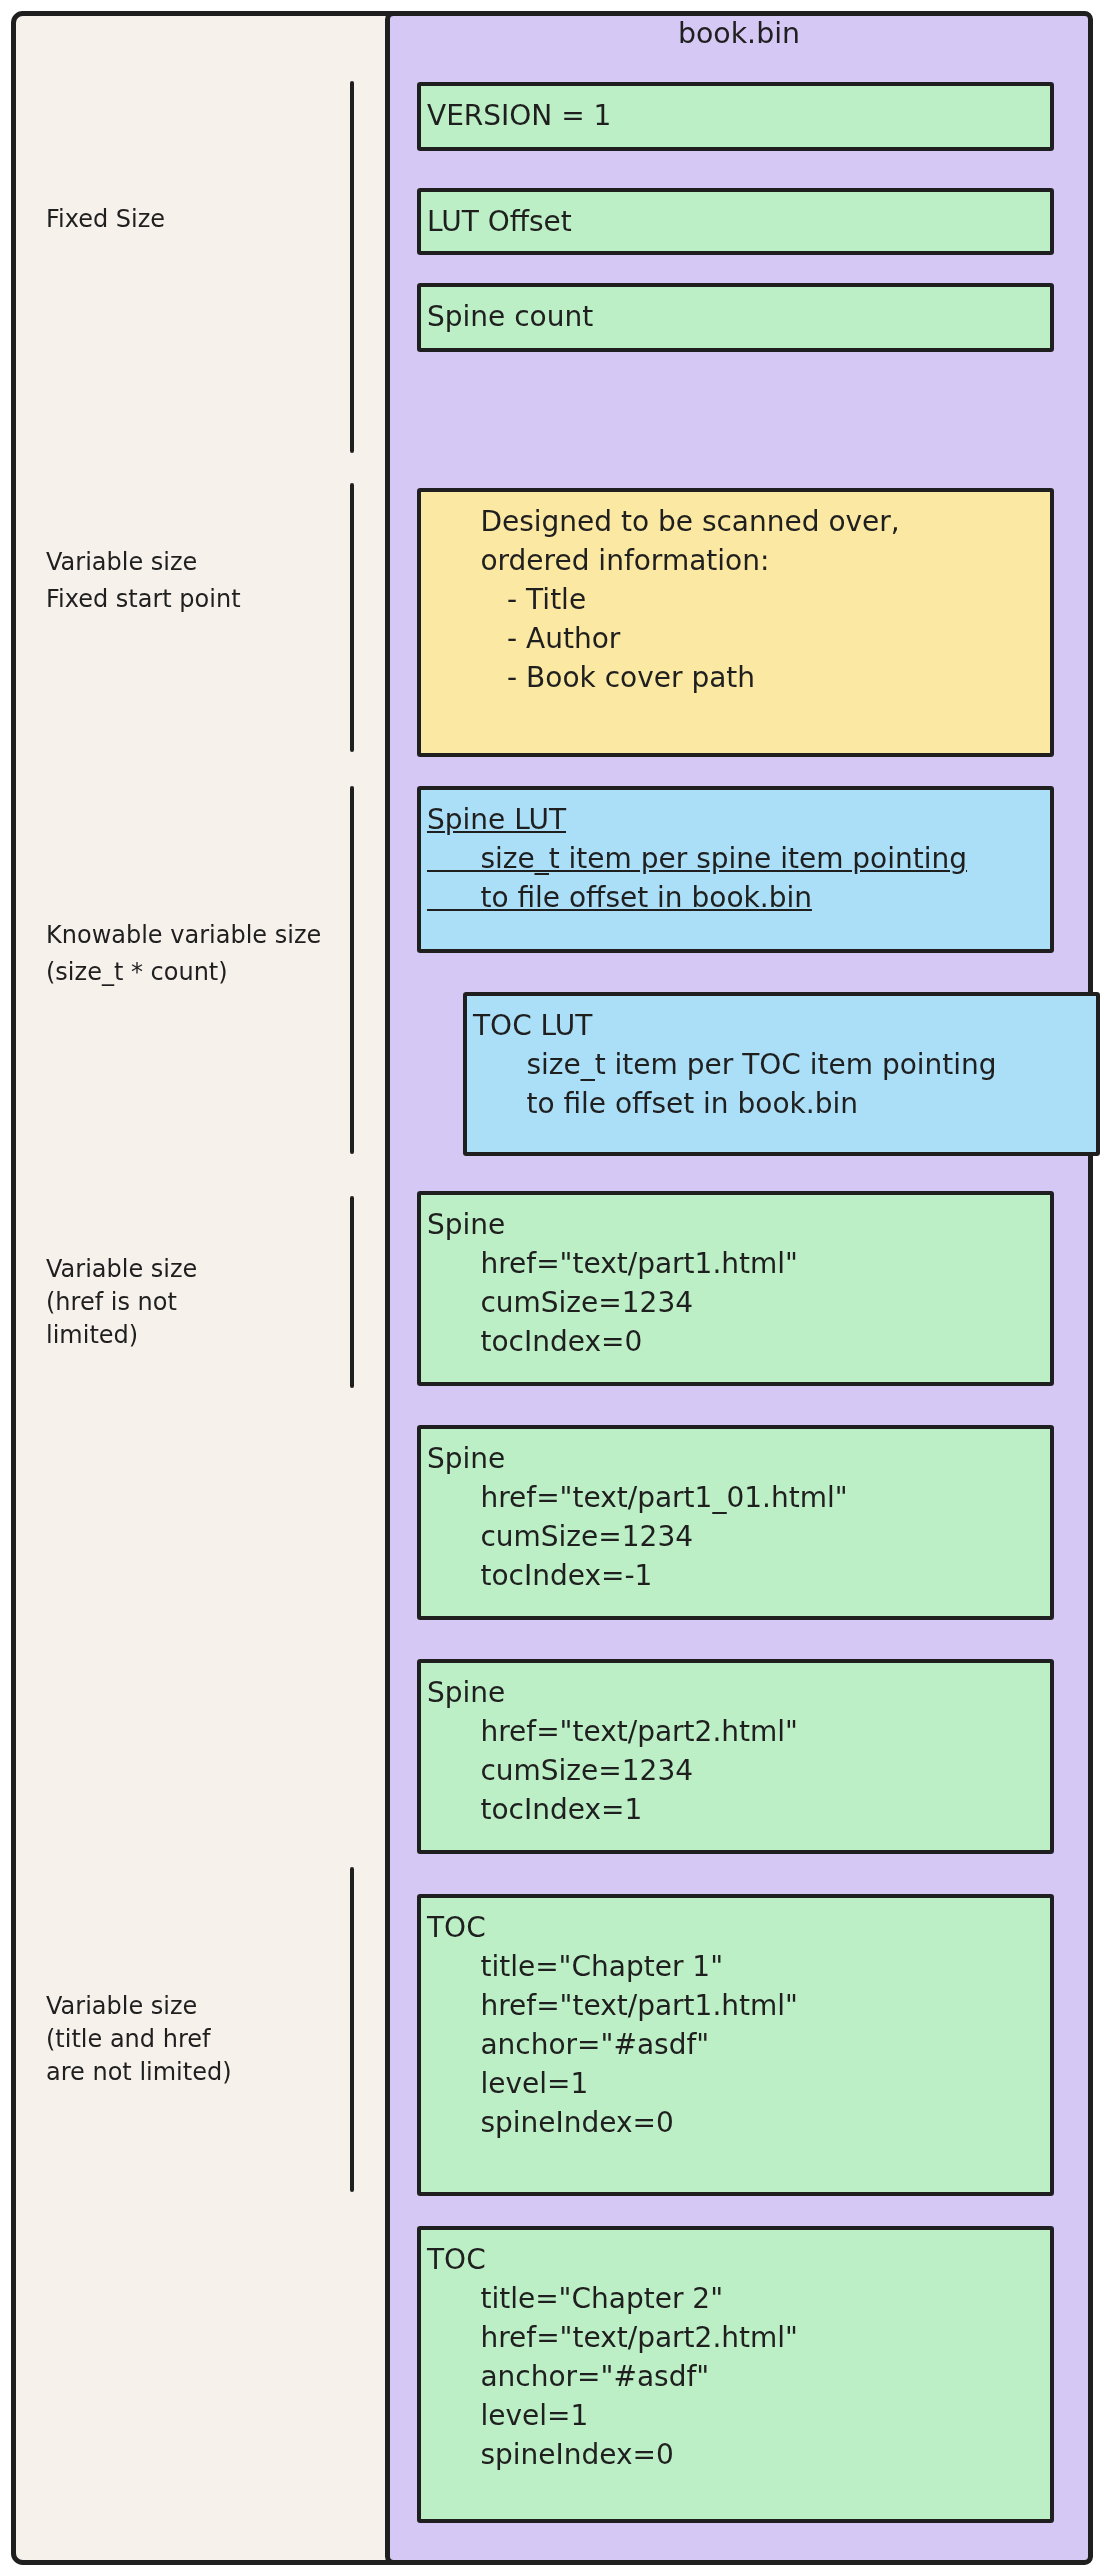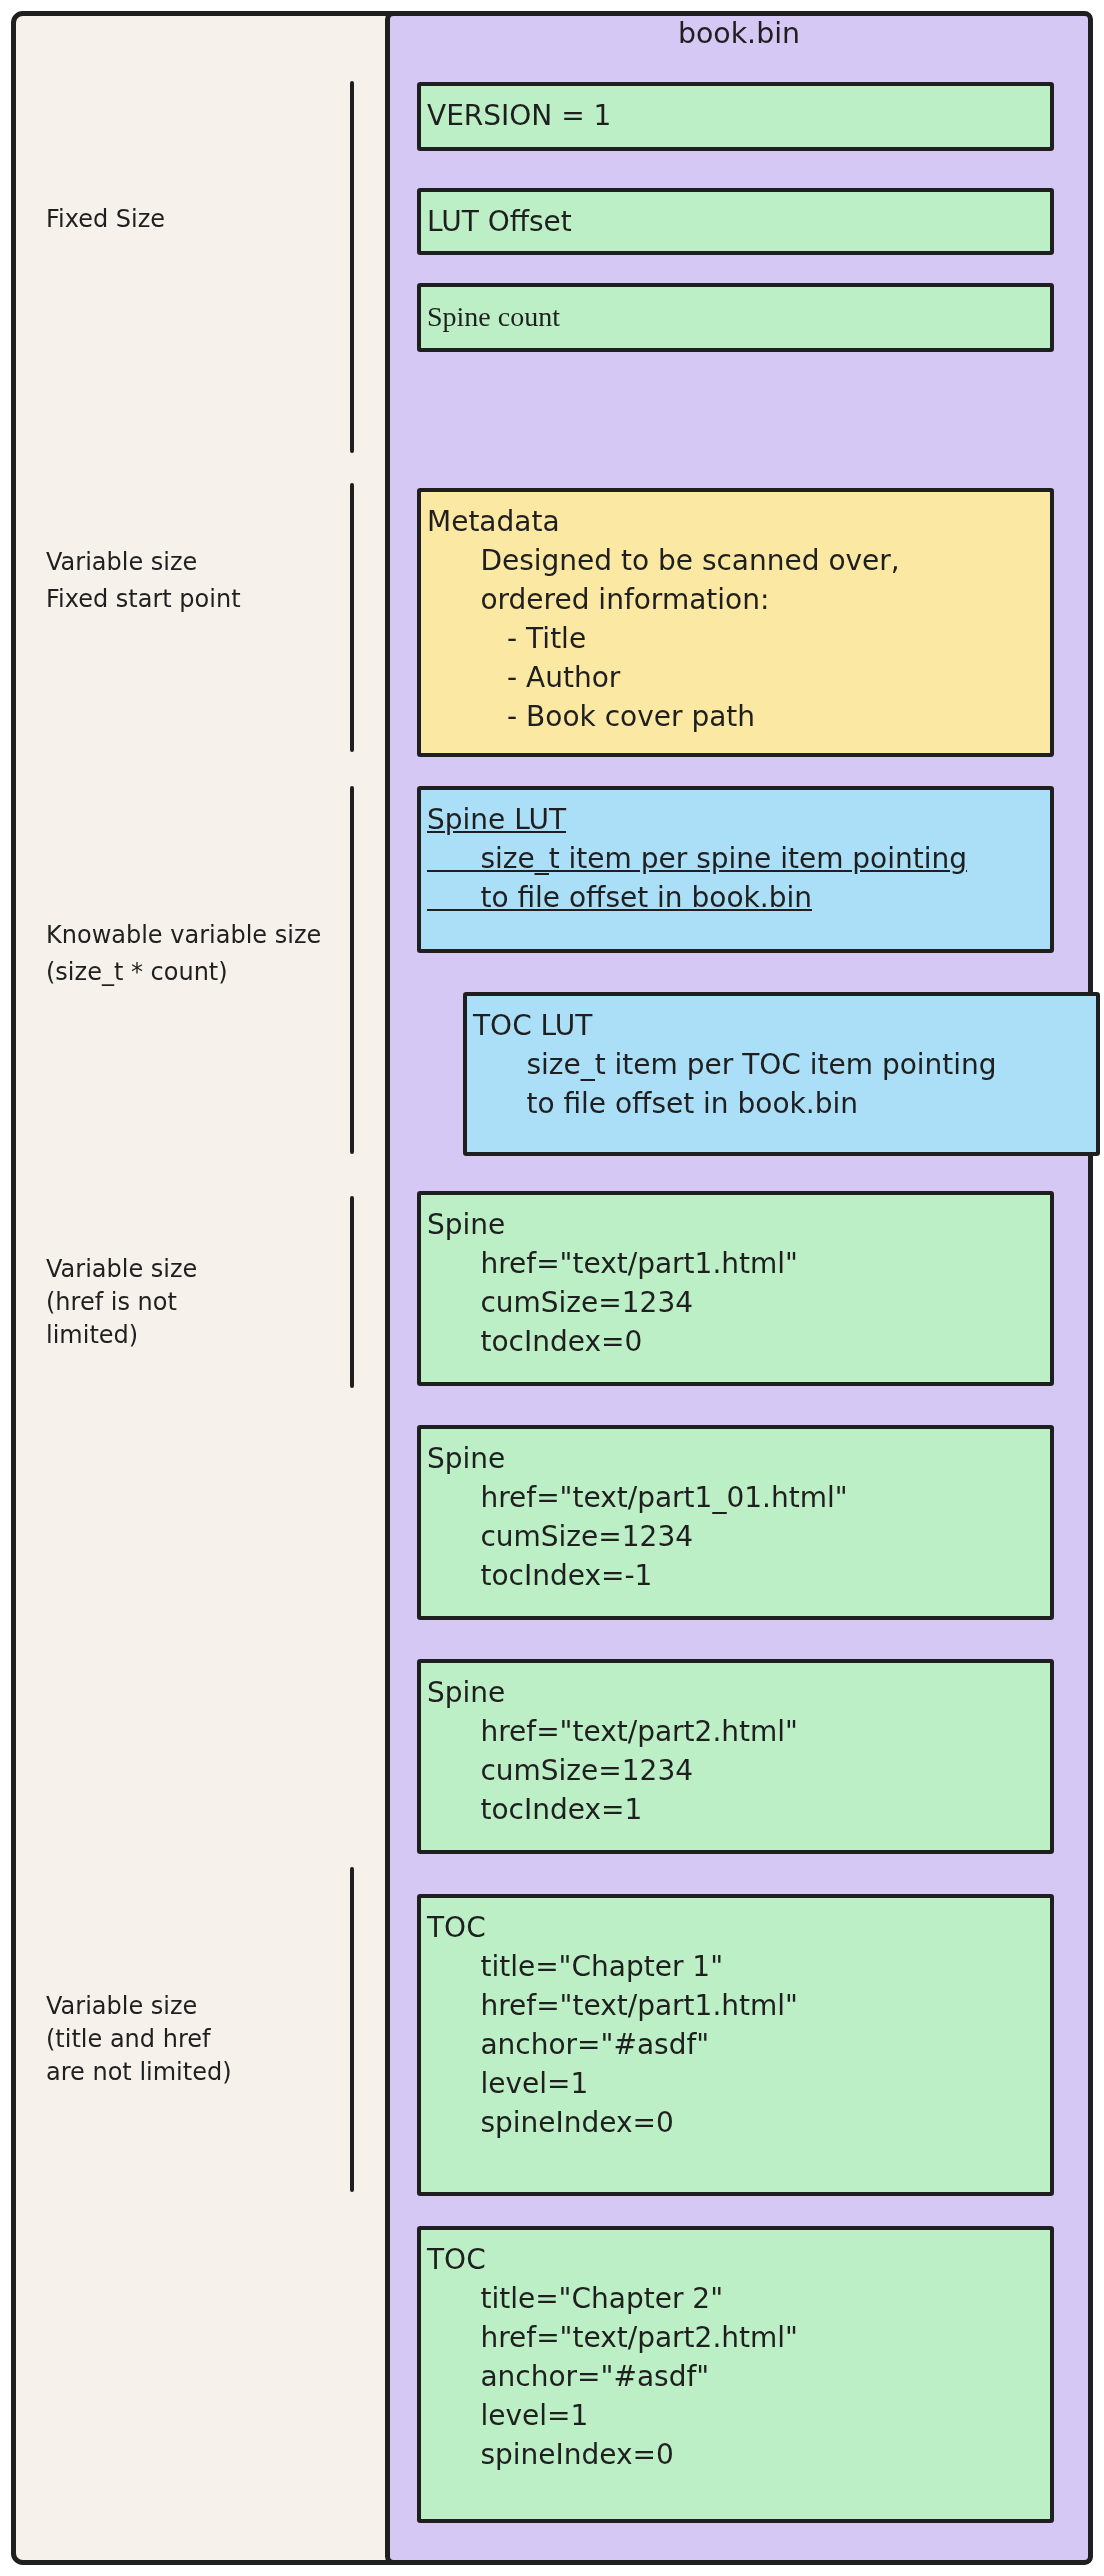--- a/index.html
+++ b/index.html
@@ -77,25 +77,24 @@
     <div class="lbl-line">(title and href</div>
     <div class="lbl-line">are not limited)</div>
   </div>
 
   <div class="bin-block" id="blk0" style="background: rgb(189, 239, 198);">
     <div class="line">VERSION = 1</div>
   </div>
   <div class="bin-block" id="blk1" style="background: rgb(189, 239, 198);">
     <div class="line">LUT Offset</div>
   </div>
-  <div class="bin-block" id="blk2" style="background: rgb(189, 239, 198); font-family: Liberation Serif, serif;">
+  <div class="bin-block" id="blk2" style="background: rgb(189, 239, 198);">
     <div class="line">Spine count</div>
   </div>
   <div class="bin-block" id="blk4" style="background: rgb(251, 232, 162);">
-    <div class="line">Metadata</div>
     <div class="line">      Designed to be scanned over,</div>
     <div class="line">      ordered information:</div>
     <div class="line">         - Title</div>
     <div class="line">         - Author</div>
     <div class="line">         - Book cover path</div>
   </div>
   <div class="bin-block" id="blk5" style="background: rgb(171, 223, 248); text-decoration: underline;">
     <div class="line">Spine LUT</div>
     <div class="line">      size_t item per spine item pointing</div>
     <div class="line">      to file offset in book.bin</div>

